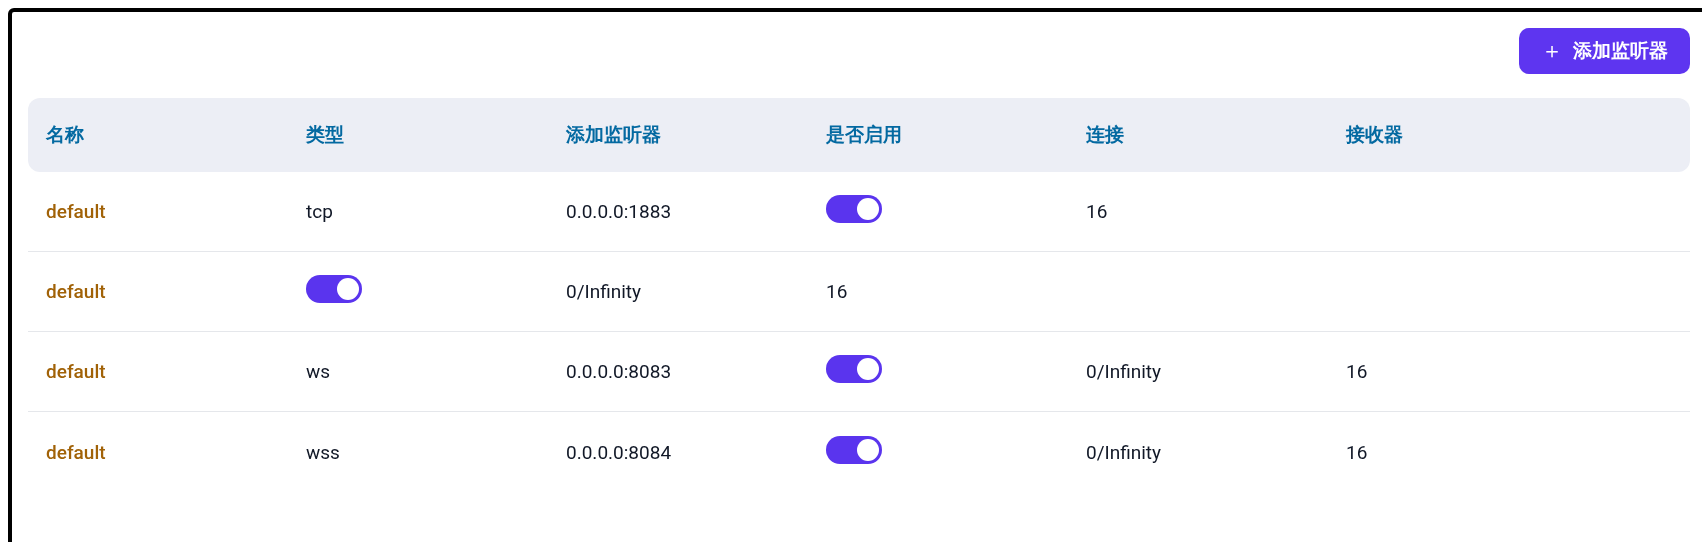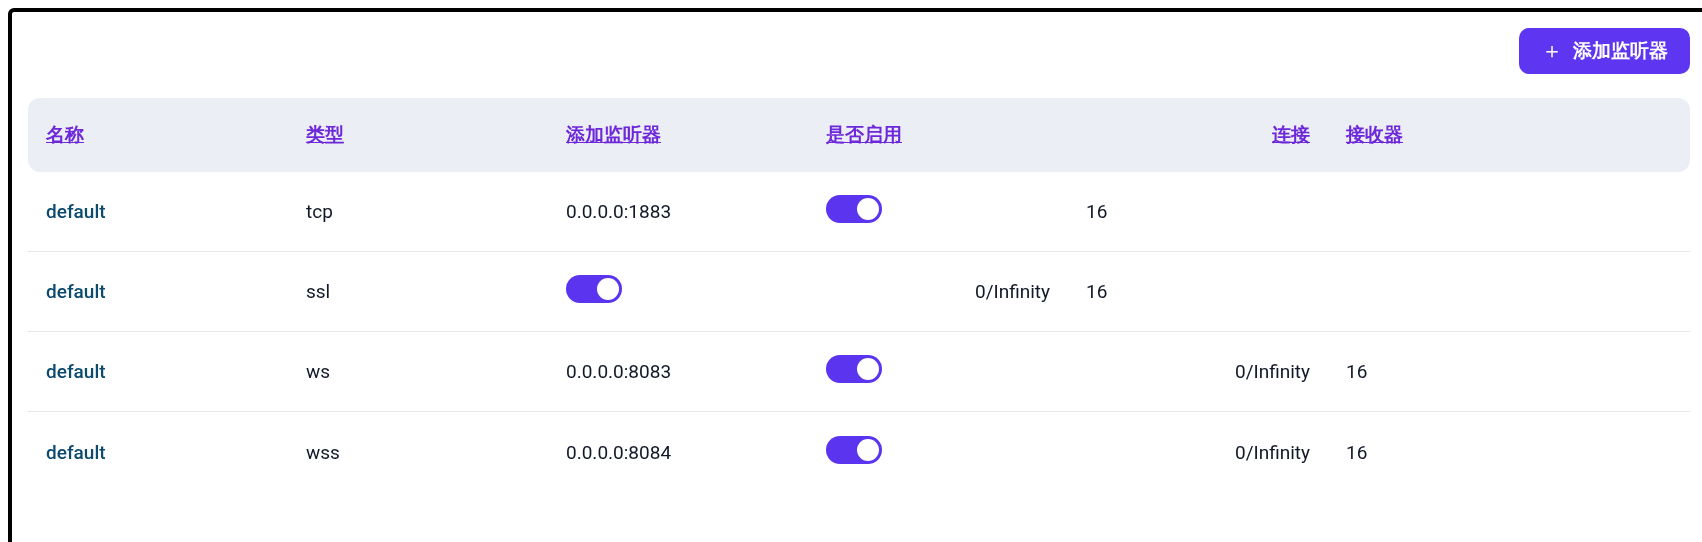--- a/index.html
+++ b/index.html
@@ -52,40 +52,39 @@
       align-items: center;
     }
     .col {
       padding: 0 18px;
       font-size: 19px;
     }
     .col-name   { width: 260px; }
     .col-type   { width: 260px; }
     .col-addr   { width: 260px; }
     .col-enable { width: 260px; }
-    .col-conn   { width: 260px; text-align: right; }
+    .col-conn   { width: 260px; }
     .col-acc    { flex: 1; }
     .thead .col {
-      color: #6d28d9;
+      color: #0369a1;
       font-weight: 700;
-      text-decoration: underline;
     }
     .row {
       display: flex;
       align-items: center;
       height: 80px;
       border-bottom: 1px solid #e5e7eb;
       padding: 0;
     }
     .row .col {
       color: #111827;
       font-weight: 400;
     }
     .row .col-name a {
-      color: #0c4a6e;
+      color: #a16207;
       text-decoration: none;
       font-weight: 500;
       cursor: pointer;
     }
     .toggle {
       width: 56px;
       height: 28px;
       background: #5a34ee;
       border-radius: 20px;
       position: relative;
@@ -129,21 +128,20 @@
       <div class="col col-type">tcp</div>
       <div class="col col-addr">0.0.0.0:1883</div>
       <div class="col col-enable">
         <span class="toggle"><span class="knob"></span></span>
       </div>
       <div class="col col-acc">16</div>
     </div>
 
     <div class="row">
       <div class="col col-name"><a>default</a></div>
-      <div class="col col-type">ssl</div>
       <div class="col col-enable">
         <span class="toggle"><span class="knob"></span></span>
       </div>
       <div class="col col-conn">0/Infinity</div>
       <div class="col col-acc">16</div>
     </div>
 
     <div class="row">
       <div class="col col-name"><a>default</a></div>
       <div class="col col-type">ws</div>

